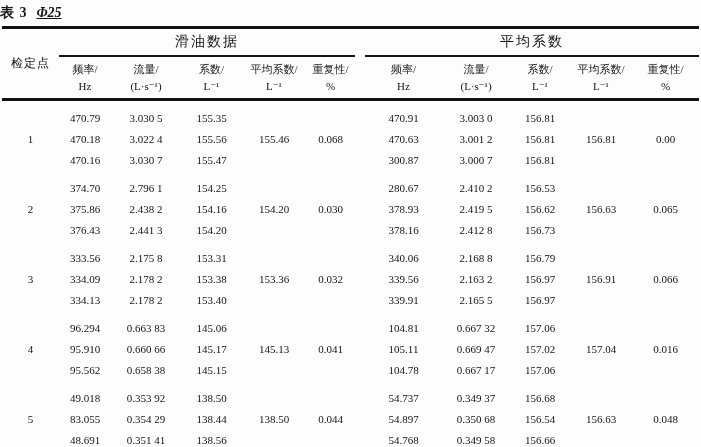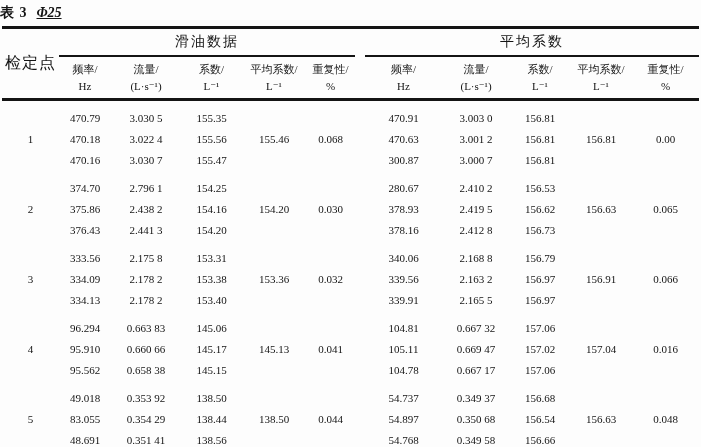--- a/index.html
+++ b/index.html
@@ -45,21 +45,21 @@
   col.c-frep{width:67px;}
   th,td{
     font-weight:400;
     text-align:center;
     vertical-align:middle;
     padding:0;
     white-space:nowrap;
     overflow:visible;
   }
   th.corner{
-    font-size:16px;
+    font-size:12px;
     letter-spacing:1px;
     border-bottom:3px solid #141414;
   }
   tr.group-row th{height:26px;}
   th.group-label{
     font-size:14px;
     letter-spacing:2px;
     border-bottom:2px solid #141414;
   }
   tr.colhead-row th{

